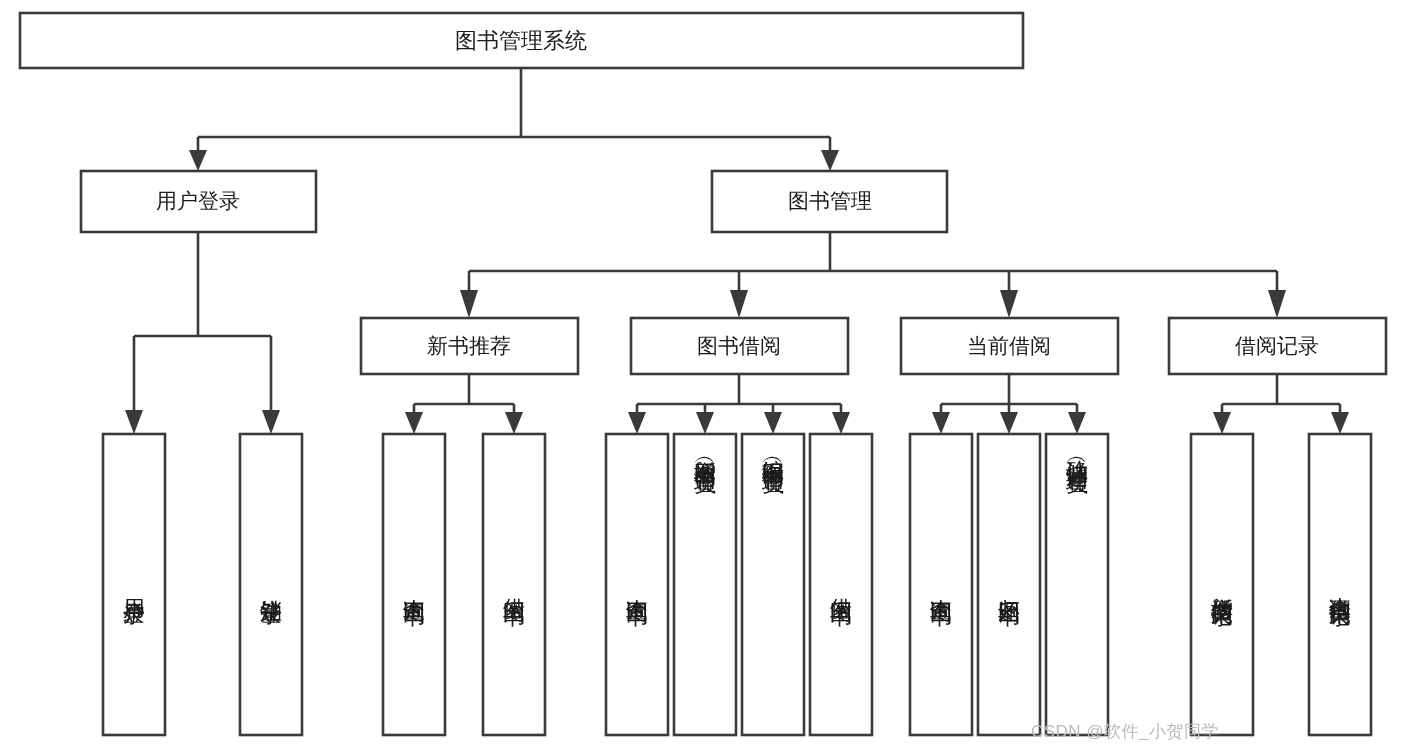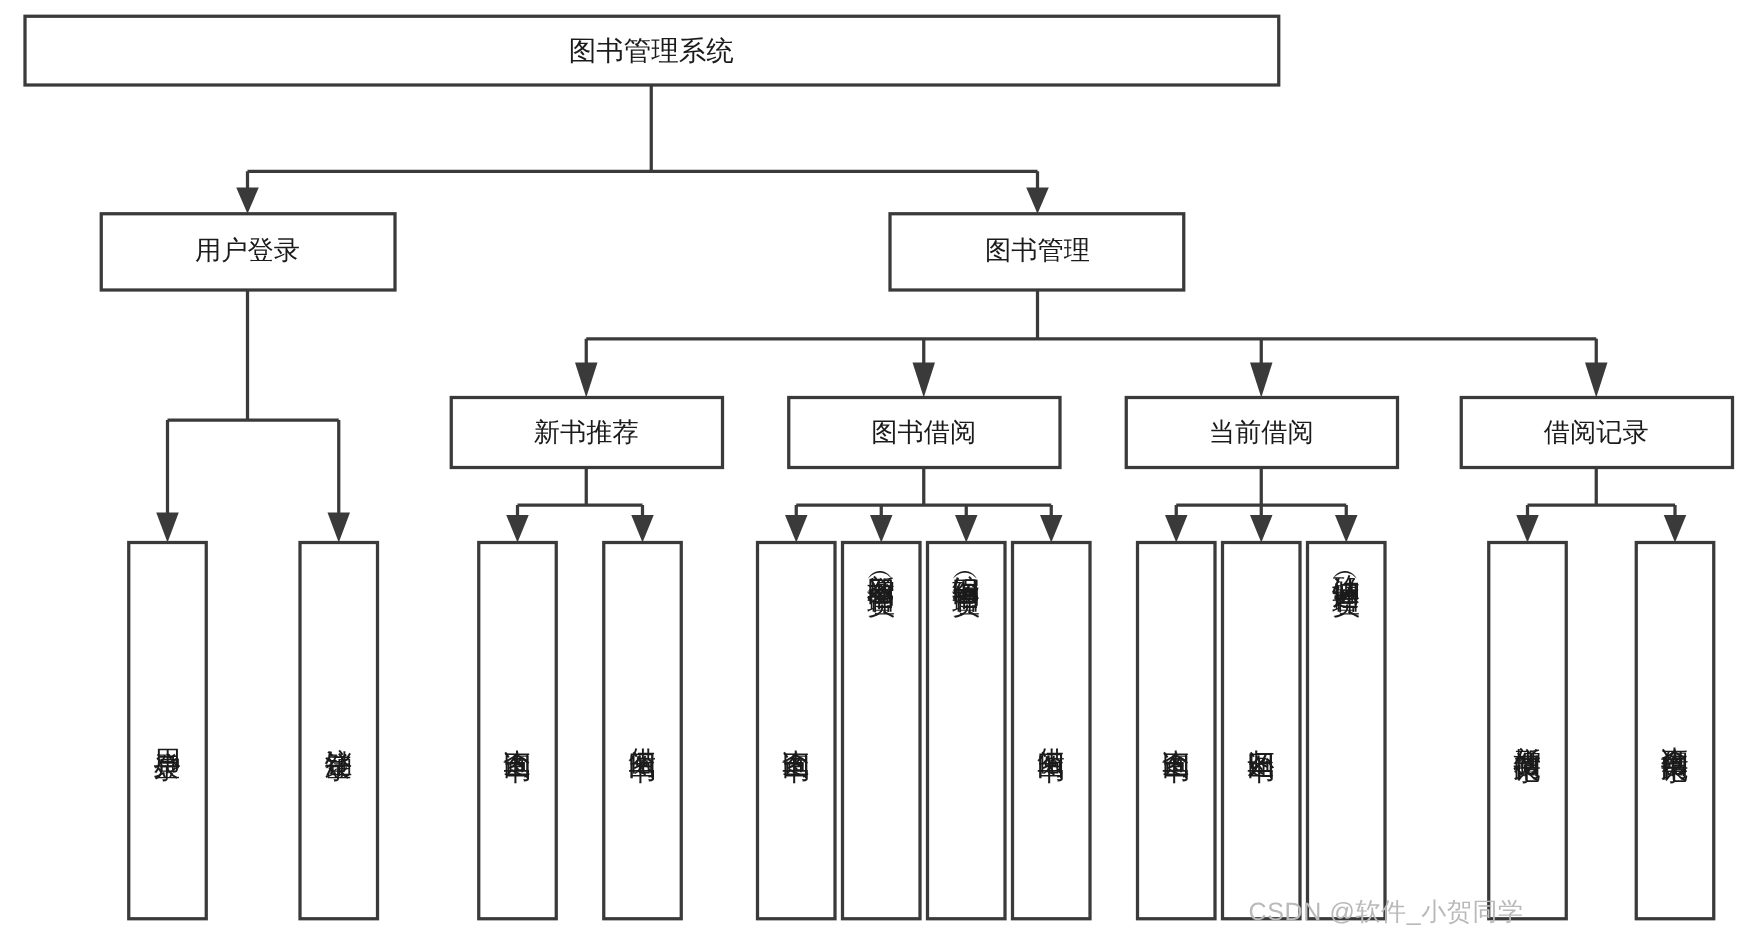--- a/index.html
+++ b/index.html
@@ -66,21 +66,21 @@
     line-height: 1.08;
     color: #1b1b1b;
     letter-spacing: 2px;
     white-space: nowrap;
   }
   .watermark {
     position: absolute;
     right: 8px;
     bottom: 4px;
     font-family: "Liberation Sans", "DejaVu Sans", sans-serif;
-    font-size: 20px;
+    font-size: 17px;
     color: #b9b9b9;
     white-space: nowrap;
     letter-spacing: 0.5px;
     text-align: center;
   }
 </style>
 </head>
 <body>
 
 <div id="diagram-root">

